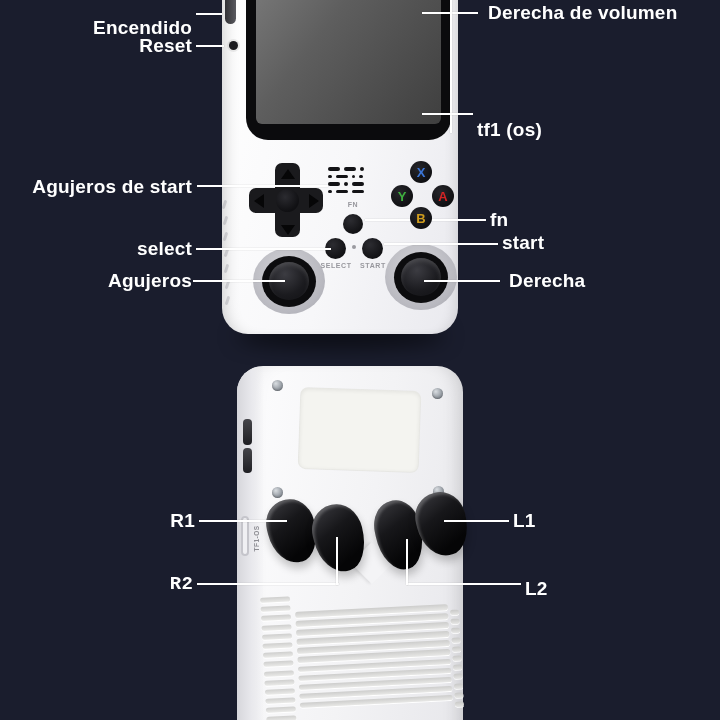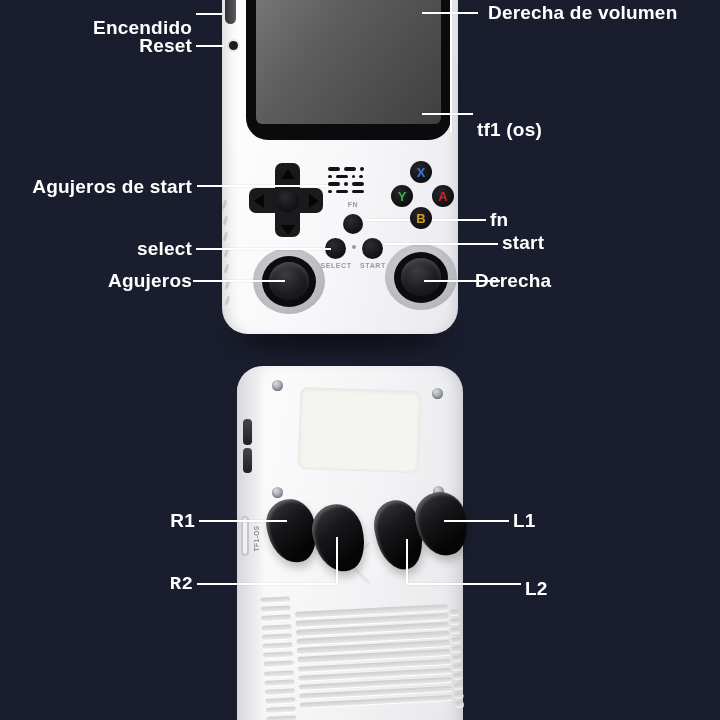--- a/index.html
+++ b/index.html
@@ -282,19 +282,19 @@
 
   <div class="ann r" style="right:528px;top:17px;">Encendido</div>
   <div class="ann r" style="right:528px;top:35px;">Reset</div>
   <div class="ann" style="left:488px;top:2px;">Derecha de volumen</div>
   <div class="ann" style="left:477px;top:119px;">tf1 (os)</div>
   <div class="ann r" style="right:528px;top:176px;">Agujeros de start</div>
   <div class="ann" style="left:490px;top:209px;">fn</div>
   <div class="ann r" style="right:528px;top:238px;">select</div>
   <div class="ann" style="left:502px;top:232px;">start</div>
   <div class="ann r" style="right:528px;top:270px;">Agujeros</div>
-  <div class="ann" style="left:475px;top:270px;">Derecha</div>
+  <div class="ann" style="left:509px;top:270px;">Derecha</div>
   <div class="ann r" style="right:525px;top:510px;">R1</div>
   <div class="ann r" style="right:527px;top:573px;font-family:Liberation Mono, monospace;">R2</div>
   <div class="ann" style="left:513px;top:510px;">L1</div>
   <div class="ann" style="left:525px;top:578px;">L2</div>
 
 </div>
 
 </body></html>

